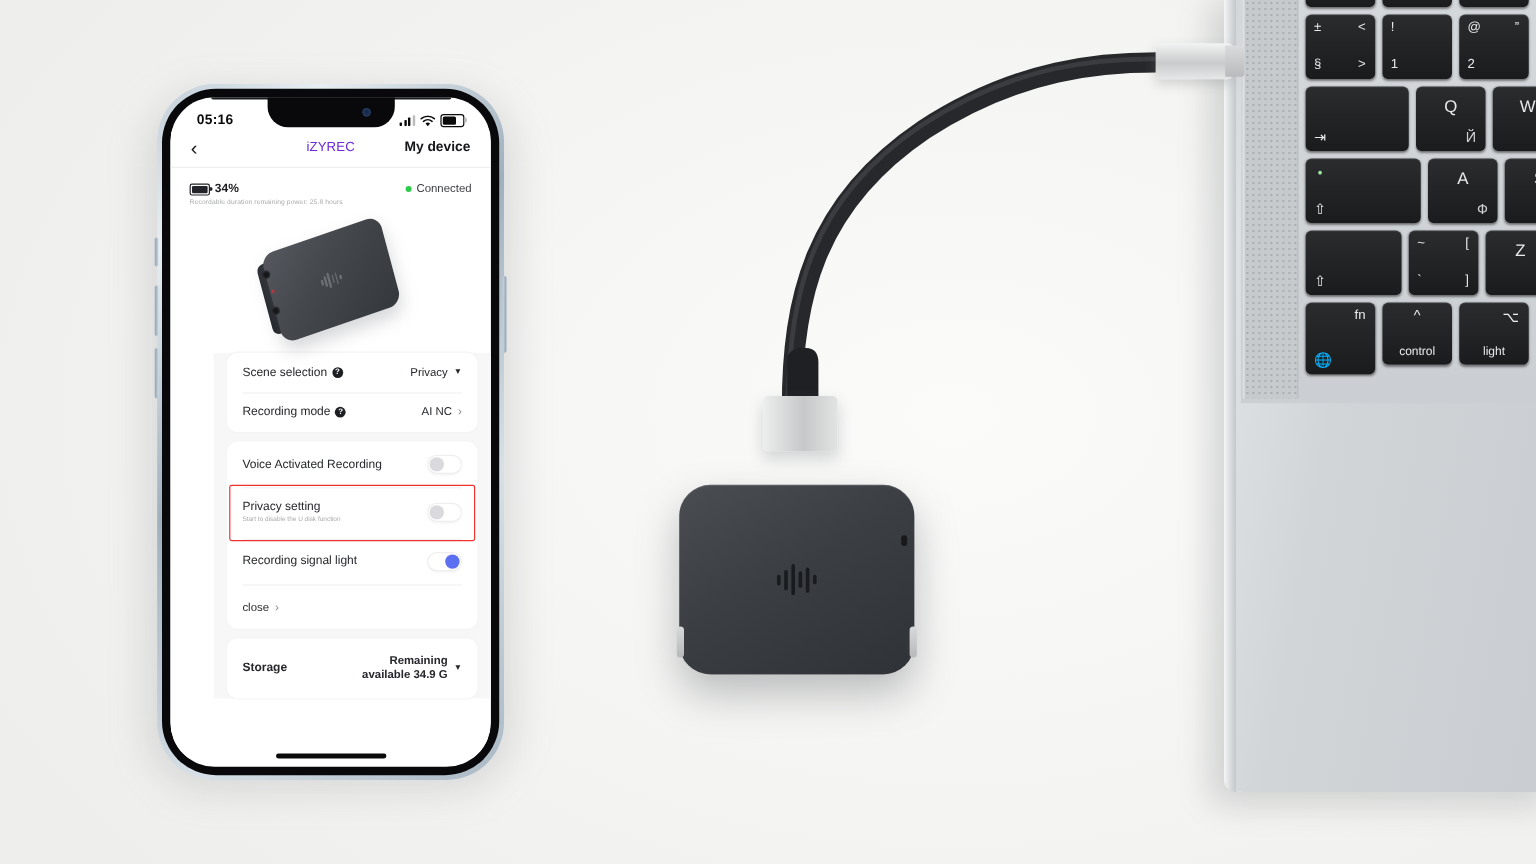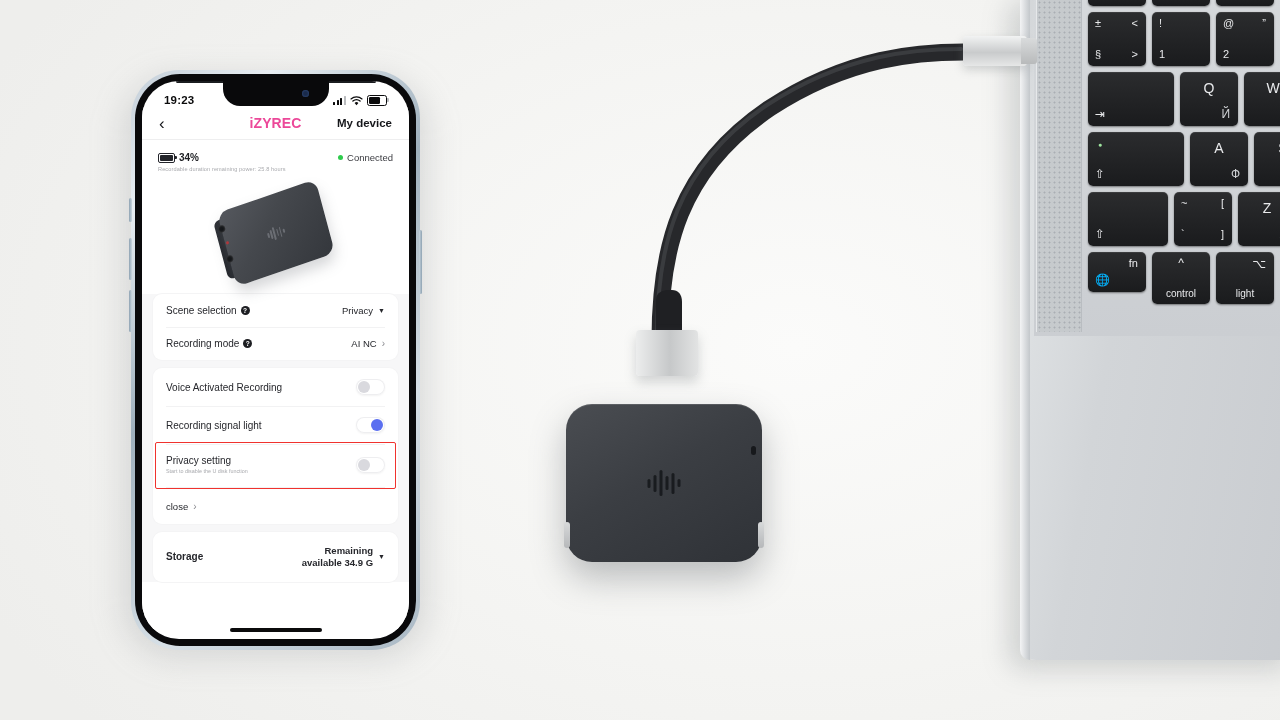--- a/index.html
+++ b/index.html
@@ -98,22 +98,22 @@
   .bars i:nth-child(3){height:7.5px;}
   .bars i:nth-child(4){height:9px;background:#b9bbbe;}
   .batt{width:18px;height:9px;border:1.2px solid #0b0b0c;border-radius:2.6px;position:relative;}
   .batt::after{content:"";position:absolute;right:-3px;top:2.4px;width:1.6px;height:3.6px;
     background:#b9bbbe;border-radius:0 1px 1px 0;}
   .batt i{position:absolute;left:1.2px;top:1.2px;bottom:1.2px;width:58%;background:#0b0b0c;border-radius:1.3px;display:block;}
 
   .navbar{height:33px;display:flex;align-items:center;padding:0 17px;box-sizing:border-box;
     border-bottom:1px solid #eeeeef;background:#fff;position:relative;}
   .nav-back{font-size:17px;color:#15161a;line-height:1;cursor:pointer;width:30px;}
-  .nav-title{position:absolute;left:0;right:0;text-align:center;font-size:14px;font-weight:700;
-    color:#ec4899;letter-spacing:.1px;pointer-events:none;}
+  .nav-title{position:absolute;left:0;right:0;text-align:center;font-size:11px;font-weight:400;
+    color:#6d28d9;letter-spacing:.1px;pointer-events:none;}
   .nav-right{margin-left:auto;font-size:11.5px;font-weight:700;color:#15161a;z-index:2;cursor:pointer;}
 
   .page{background:#fff;height:492px;overflow:hidden;}
   .statusrow{display:flex;align-items:center;justify-content:space-between;padding:12px 16px 0 16px;}
   .batt-group{display:flex;align-items:center;gap:4px;}
   .batt2{width:15px;height:8px;border:1.3px solid #23242a;border-radius:2px;position:relative;}
   .batt2::after{content:"";position:absolute;right:-2.6px;top:2px;width:1.6px;height:3px;background:#23242a;border-radius:0 1px 1px 0;}
   .batt2 i{position:absolute;left:1px;top:1px;bottom:1px;right:1px;background:#23242a;border-radius:1px;display:block;}
   .batt-pct{font-size:10px;font-weight:700;color:#1d1e22;}
   .conn{display:flex;align-items:center;gap:4px;font-size:9.5px;color:#3a3b40;}
@@ -130,21 +130,21 @@
   .dev-port{position:absolute;left:-3px;top:13px;width:7px;height:7px;border-radius:50%;
     background:#15171a;box-shadow:inset 0 0 2px #555;}
   .dev-port2{position:absolute;left:-3px;top:44px;width:7px;height:7px;border-radius:50%;
     background:#15171a;box-shadow:inset 0 0 2px #555;}
   .dev-led{position:absolute;left:1px;top:30px;width:3px;height:3px;border-radius:50%;background:#b0373b;}
   .dev-logo{position:absolute;left:50%;top:50%;transform:translate(-50%,-50%);display:flex;align-items:center;gap:1.6px;height:13px;}
   .dev-logo i{display:block;width:1.6px;border-radius:1px;background:#6b6e74;}
 
   .card{background:#fff;border-radius:9px;margin:0 11px 8px 11px;
     box-shadow:0 0 0 1px #f4f4f5;}
-  .sect{background:#f7f7f8;padding:8px 0 0 0;}
+  .sect{background:#f7f7f8;padding:8px 0 0 0;margin-left:36px;}
   .row{display:flex;align-items:center;justify-content:space-between;padding:11px 13px;position:relative;}
   .row + .row::before{content:"";position:absolute;left:13px;right:13px;top:0;height:1px;background:#f2f2f3;}
   .row-l{display:flex;align-items:center;gap:4px;min-width:0;}
   .row-label{font-size:10px;color:#26272c;}
   .row-sub{font-size:5.4px;color:#a9aaae;margin-top:2px;line-height:1.45;max-width:152px;}
   .qmark{width:9px;height:9px;border-radius:50%;background:#1d1e22;color:#fff;font-size:6.6px;
     display:inline-flex;align-items:center;justify-content:center;font-weight:700;flex:none;}
   .row-r{display:flex;align-items:center;gap:5px;font-size:9.5px;color:#26272c;white-space:nowrap;}
   .caret{font-size:7px;color:#26272c;}
   .chev{font-size:10px;color:#8a8b90;}
@@ -234,21 +234,21 @@
       <span class="k-tl">~</span>
       <span class="k-bl">`</span>
       <span class="k-tr">[</span>
       <span class="k-br">]</span>
     </div>
     <div class="key" style="left:218px;top:202px;width:58px;height:54px;">
       <span class="k-ctop" style="top:9px;font-size:14px;">Z</span>
       <span class="k-br" style="font-size:12px;color:#cfd1d4;">Я</span>
     </div>
 
-    <div class="key" style="left:68px;top:262px;width:58px;height:40px;">
+    <div class="key" style="left:68px;top:262px;width:58px;height:60px;">
       <span class="k-tr">fn</span>
       <span class="k-bl glyph">🌐</span>
     </div>
     <div class="key" style="left:132px;top:262px;width:58px;height:52px;">
       <span class="k-ctop glyph">^</span>
       <span class="k-cbot" style="font-size:10px;">control</span>
     </div>
     <div class="key" style="left:196px;top:262px;width:58px;height:52px;">
       <span class="k-tr glyph">⌥</span>
       <span class="k-cbot" style="font-size:10px;">light</span>
@@ -288,21 +288,21 @@
     <div class="btn-side" style="top:220px;height:42px;"></div>
     <div class="btn-pwr"></div>
 
     <div class="screen">
       <div class="speaker-slit"></div>
       <div class="notch">
         <div class="notch-cam"></div>
       </div>
 
       <div class="statusbar">
-        <div class="sb-time">19:23</div>
+        <div class="sb-time">05:16</div>
         <div class="sb-right">
           <div class="bars">
               <i></i>
               <i></i>
               <i></i>
               <i></i>
             </div>
           <svg width="13" height="10" viewBox="0 0 13 10">
             <path d="M6.5 9.2 L4.6 6.9 a3 3 0 0 1 3.8 0 Z" fill="#0b0b0c"></path>
             <path d="M2.9 5.1 a5.6 5.6 0 0 1 7.2 0" stroke="#0b0b0c" stroke-width="1.3" fill="none" stroke-linecap="round"></path>
@@ -383,36 +383,36 @@
           <div class="card">
             <div class="row">
               <div class="row-l">
                 <span class="row-label">Voice Activated Recording</span>
               </div>
               <div class="toggle">
                   <i></i>
                 </div>
             </div>
 
-            <div class="row">
-              <div class="row-l">
-                <span class="row-label">Recording signal light</span>
-              </div>
-              <div class="toggle on">
-                  <i></i>
-                </div>
-            </div>
-
             <div class="row hl-wrap">
               <div class="hl"></div>
               <div class="row-l" style="display:block;">
                 <div class="row-label">Privacy setting</div>
                 <div class="row-sub">Start to disable the U disk function</div>
               </div>
               <div class="toggle">
+                  <i></i>
+                </div>
+            </div>
+
+            <div class="row">
+              <div class="row-l">
+                <span class="row-label">Recording signal light</span>
+              </div>
+              <div class="toggle on">
                   <i></i>
                 </div>
             </div>
 
             <div class="row" style="padding-top:14px;padding-bottom:12px;">
               <div class="row-r">
                 <span>close</span>
                 <span class="chev">›</span>
               </div>
             </div>

